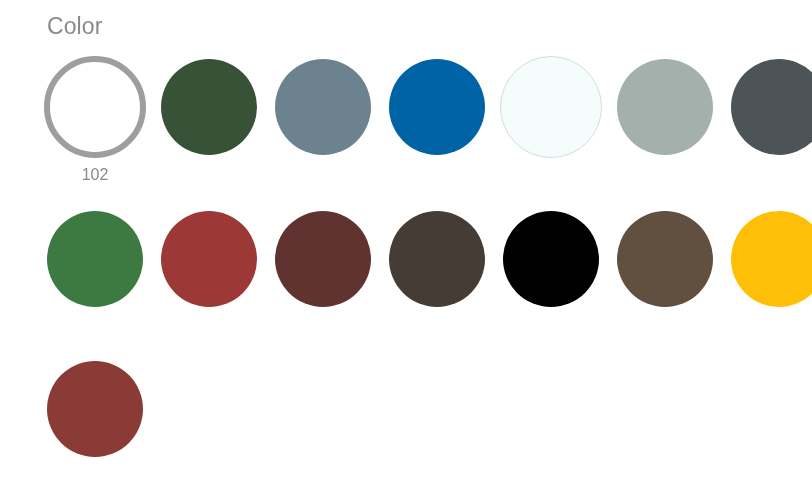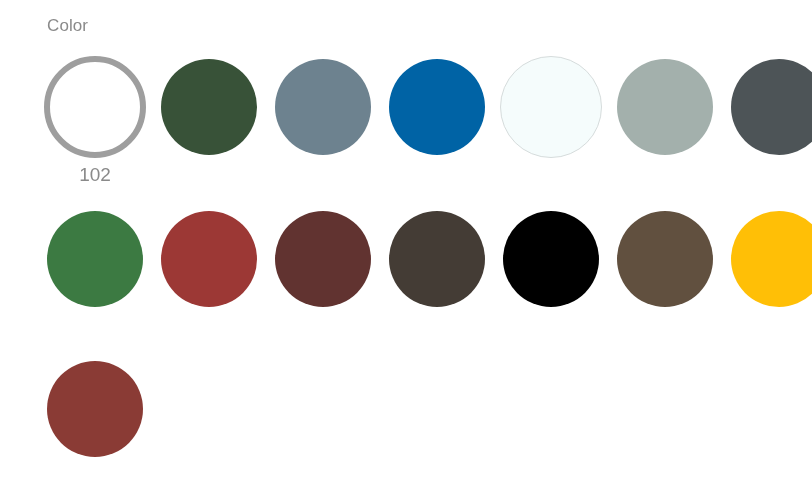--- a/index.html
+++ b/index.html
@@ -21,21 +21,21 @@
     width: 812px;
     height: 477px;
     background: #ffffff;
   }
 
   
   .section-label {
     position: absolute;
     left: 47px;
     top: 16px;
-    font-size: 17px;
+    font-size: 23px;
     line-height: 20px;
     color: #8a8a8a;
     letter-spacing: 0.1px;
     white-space: nowrap;
   }
 
   
   .swatch-grid {
     position: absolute;
     left: 0;
@@ -94,21 +94,21 @@
   .swatch.outlined {
     border: 1px solid #d6dcdc;
   }
 
   .swatch-caption {
     position: absolute;
     left: 0;
     top: 108px;
     width: 102px;
     text-align: center;
-    font-size: 19px;
+    font-size: 16px;
     line-height: 22px;
     color: #8a8a8a;
     white-space: nowrap;
   }
 </style>
 </head>
 <body style="background: rgb(255, 255, 255);">
 
 <div id="color-picker-panel">
 

